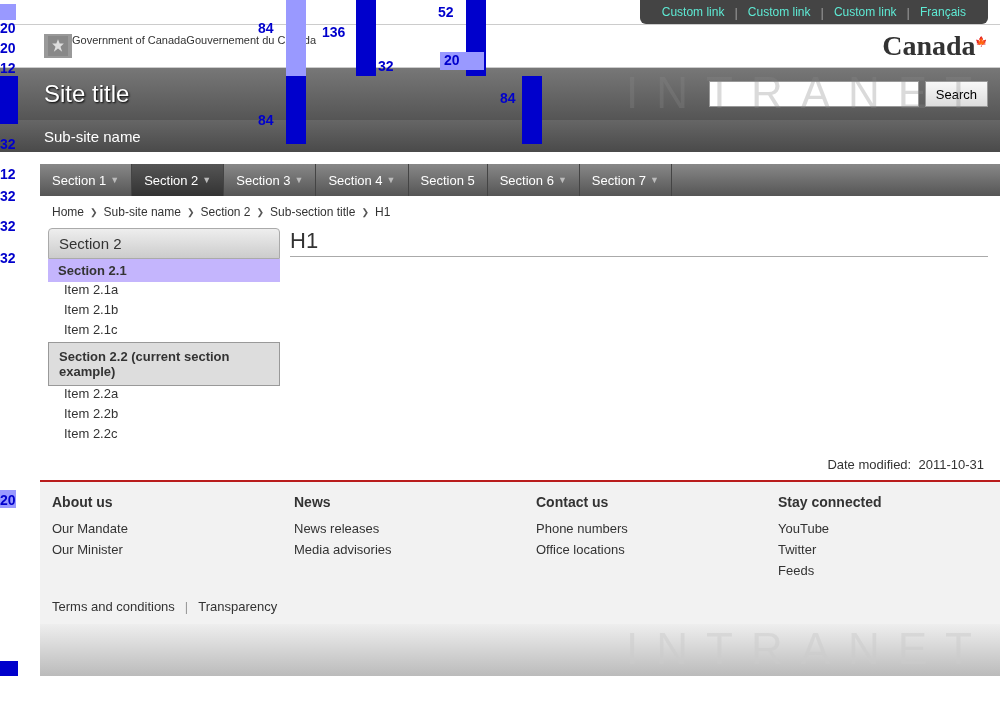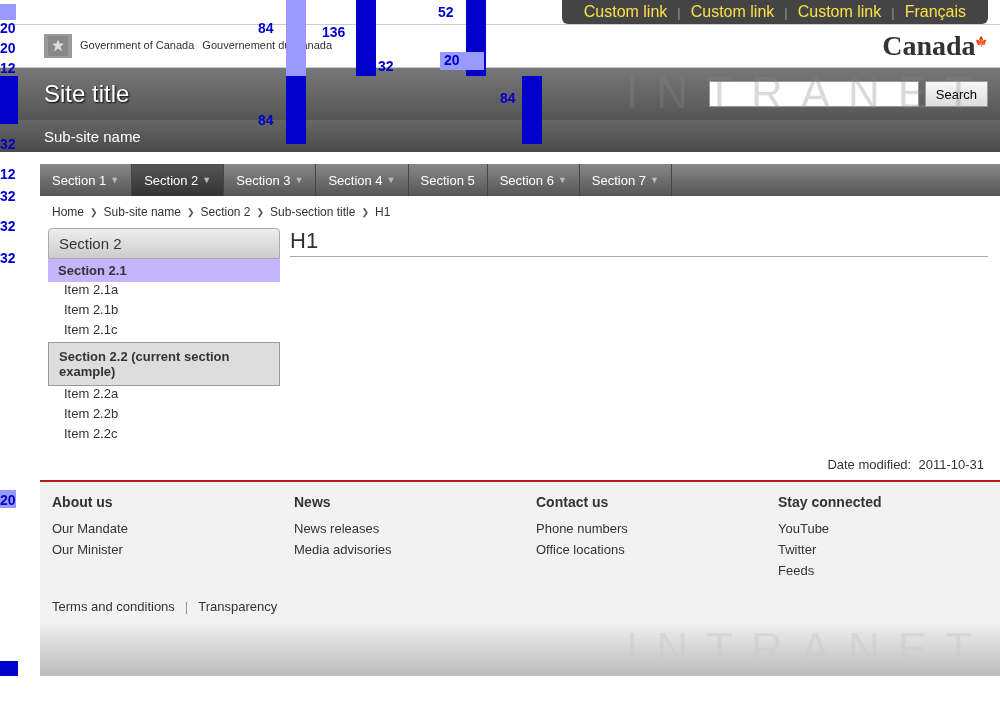--- a/index.html
+++ b/index.html
@@ -7,26 +7,26 @@
 a { text-decoration: none; color: #333; }
 
 
 .measure { position: absolute; background: #0000cc; color: #0000cc; font-weight: bold; font-size: 14px; z-index: 50; }
 .m-light { background: #9999ff; }
 .m-label { position: absolute; color: #0000cc; font-weight: bold; font-size: 14px; z-index: 60; }
 
 
 .toplinks { height: 24px; display: flex; justify-content: flex-end; align-items: stretch; padding-right: 12px; }
 .toplinks-inner { background: #444; border-radius: 0 0 6px 6px; display: flex; align-items: center; padding: 0 12px; height: 24px; }
-.toplinks-inner a { color: #fde047; font-size: 16px; padding: 0 10px; text-align: right; }
+.toplinks-inner a { color: #5eead4; font-size: 12px; padding: 0 10px; text-align: right; }
 .toplinks-inner .sep { color: #999; }
 
 
 .gov-header { height: 44px; display: flex; align-items: center; justify-content: space-between; padding: 0 12px 0 44px; border-top: 1px solid #ccc; border-bottom: 1px solid #ccc; }
-.gov-left { display: flex; align-items: center; gap: 8px; }
+.gov-left { display: flex; align-items: flex-start; }
 .flag-icon { width: 28px; height: 24px; background: #999; display: flex; align-items: center; justify-content: center; }
 .flag-icon svg { width: 20px; height: 20px; }
 .gov-text { font-size: 11px; line-height: 1.2; }
 .canada-wordmark { font-size: 28px; font-weight: bold; font-family: Georgia, serif; }
 .canada-wordmark .flag-sup { font-size: 10px; vertical-align: super; }
 
 
 .site-title-bar { height: 52px; background: linear-gradient(#777, #555); display: flex; align-items: center; justify-content: space-between; padding: 0 12px 0 44px; }
 .site-title { color: #fff; font-size: 24px; text-shadow: 1px 1px 2px #000; font-weight: normal; }
 .search-form { display: flex; gap: 6px; }

